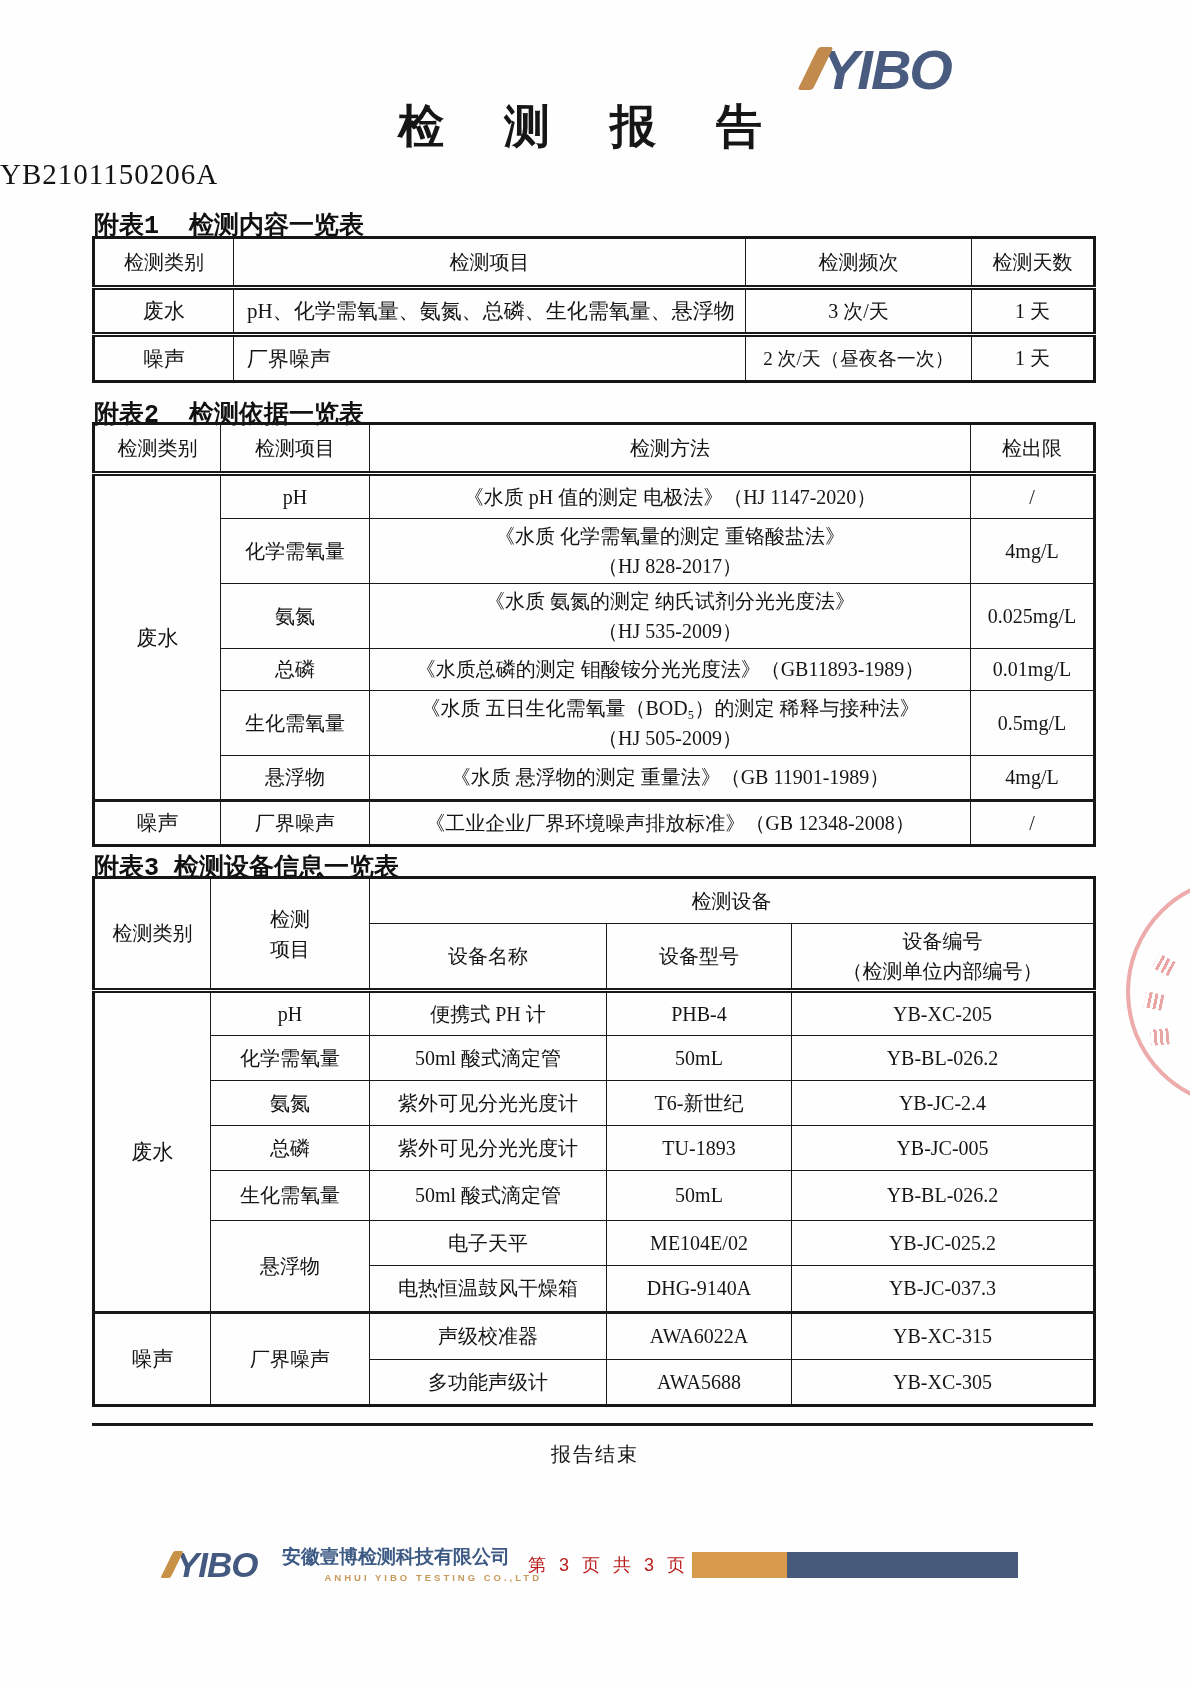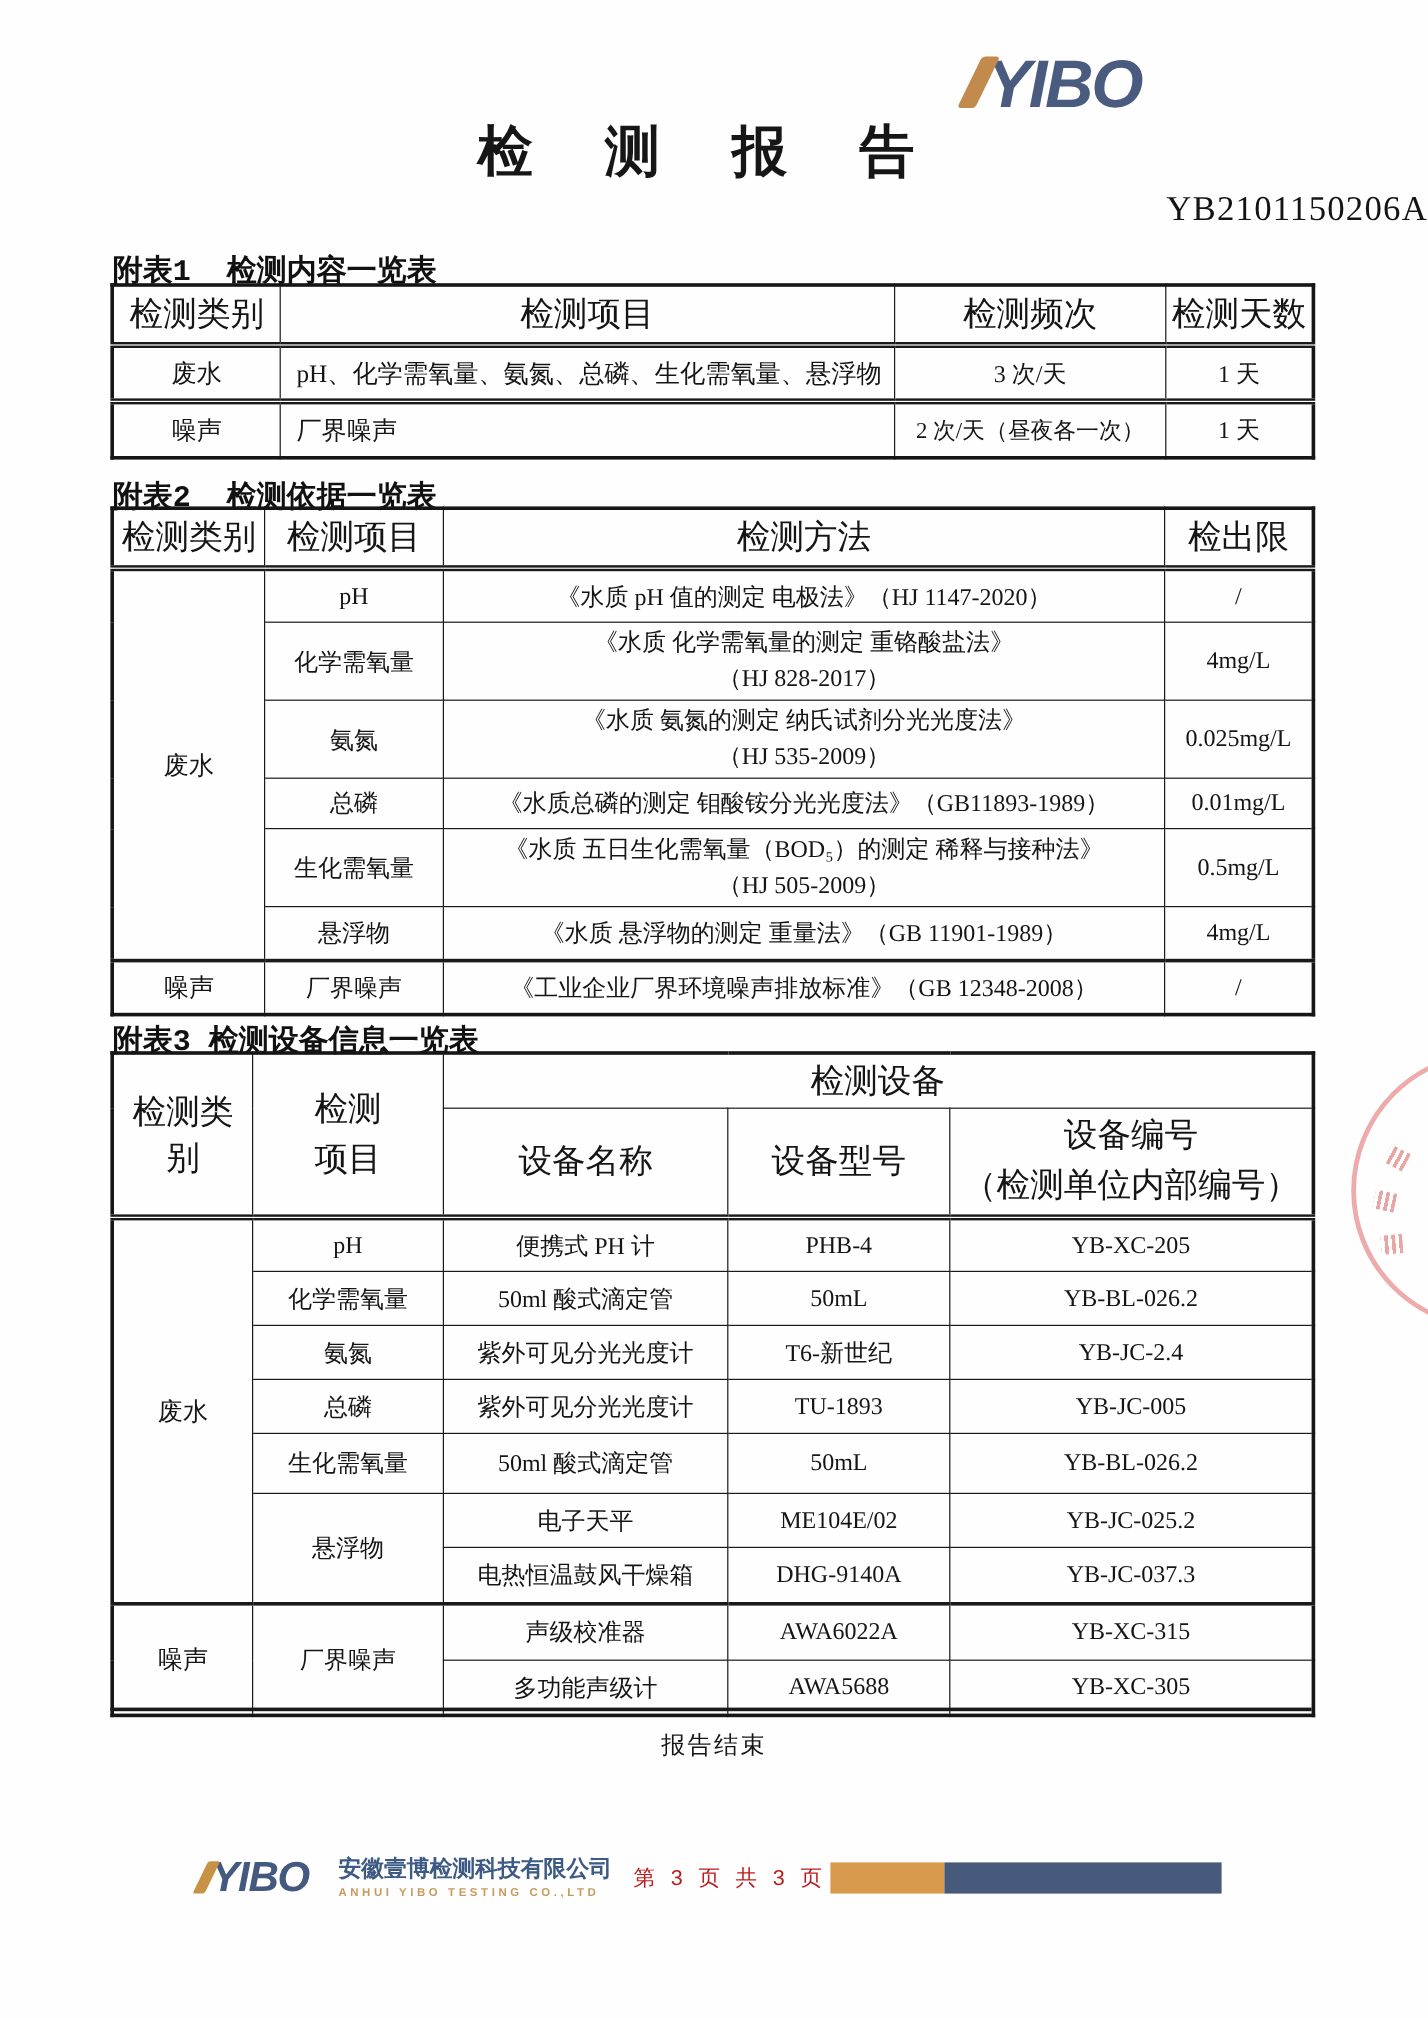--- a/index.html
+++ b/index.html
@@ -18,21 +18,21 @@
     position:absolute;left:822px;top:40px;height:64px;
     font-family:"Liberation Sans","DejaVu Sans",sans-serif;
     font-style:italic;font-weight:700;font-size:56px;line-height:60px;
     color:#4a5b80;letter-spacing:-2px;white-space:nowrap;
   }
   .logo-top .logo-slash{
     position:absolute;left:-14px;top:7px;width:15px;height:43px;
     background:#c28a4c;transform:skewX(-26deg);border-radius:3px;
   }
   .report-no{
-    position:absolute;left:0;right:0;top:158px;text-align:right;
+    position:absolute;left:0;right:0;top:158px;text-align:left;
     font-size:29px;letter-spacing:1px;color:#141414;
   }
   
   .tbl-caption{
     position:absolute;left:94px;white-space:pre;
     font-family:Liberation Mono, monospace;
     font-weight:700;font-size:25px;color:#111;
   }
   #cap1{top:208px;} #cap2{top:397px;} #cap3{top:850px;}
   
@@ -40,21 +40,21 @@
     position:absolute;left:92px;width:1001px;
     border-collapse:collapse;table-layout:fixed;
     border:3px solid #161616;
     font-size:20px;color:#151515;
   }
   #table1{top:236px;} #table2{top:422px;} #table3{top:876px;}
   table.rpt th,table.rpt td{
     border:1.6px solid #1a1a1a;text-align:center;vertical-align:middle;
     padding:2px 4px;font-weight:normal;overflow:hidden;
   }
-  table.rpt th{font-size:28px;}
+  table.rpt th{font-size:20px;}
   .dblb{border-bottom:5px double #1a1a1a !important;}
   .thick-top{border-top:3px solid #1a1a1a !important;}
   .preline{white-space:pre-line;line-height:1.5;}
   .cell-left{text-align:left !important;padding-left:13px !important;}
   .fs19{font-size:19px;white-space:nowrap;}
   .fs21{font-size:21px;}
   
   .end-rule{position:absolute;left:92px;top:1423px;width:1001px;height:3px;background:#1a1a1a;}
   .end-text{position:absolute;left:0;right:0;top:1441px;text-align:center;font-size:20px;letter-spacing:2px;color:#151515;}
   
@@ -68,21 +68,21 @@
     position:absolute;left:-9px;top:5px;width:10px;height:27px;
     background:#c79245;transform:skewX(-26deg);border-radius:2px;
   }
   .company{position:absolute;left:282px;top:1544px;width:260px;}
   .company-cn{
     font-family:"Liberation Sans","DejaVu Sans",sans-serif;
     font-weight:700;font-size:19px;color:#3c5a84;white-space:nowrap;
   }
   .company-en{
     font-family:"Liberation Sans","DejaVu Sans",sans-serif;
-    font-weight:700;font-size:9.5px;letter-spacing:3px;color:#c79a5b;white-space:nowrap;margin-top:2px;
+    font-weight:700;font-size:9.5px;letter-spacing:3px;color:#c79a5b;white-space:nowrap;margin-top:2px;text-align:right;
   }
   .page-num{
     position:absolute;left:528px;top:1553px;
     font-family:"Liberation Sans","DejaVu Sans",sans-serif;
     font-size:18px;letter-spacing:4px;color:#b91c1c;white-space:nowrap;
   }
   .footer-bar{position:absolute;left:692px;top:1552px;width:326px;height:26px;display:flex;}
   .footer-bar .bar-gold{width:95px;height:100%;background:#d89b4d;}
   .footer-bar .bar-blue{width:231px;height:100%;background:#475a7c;}
   

